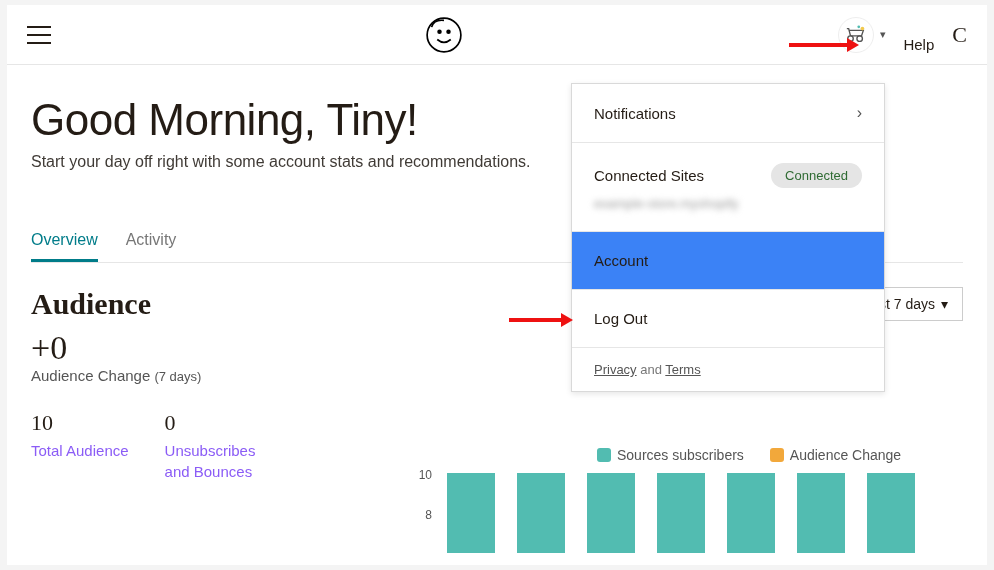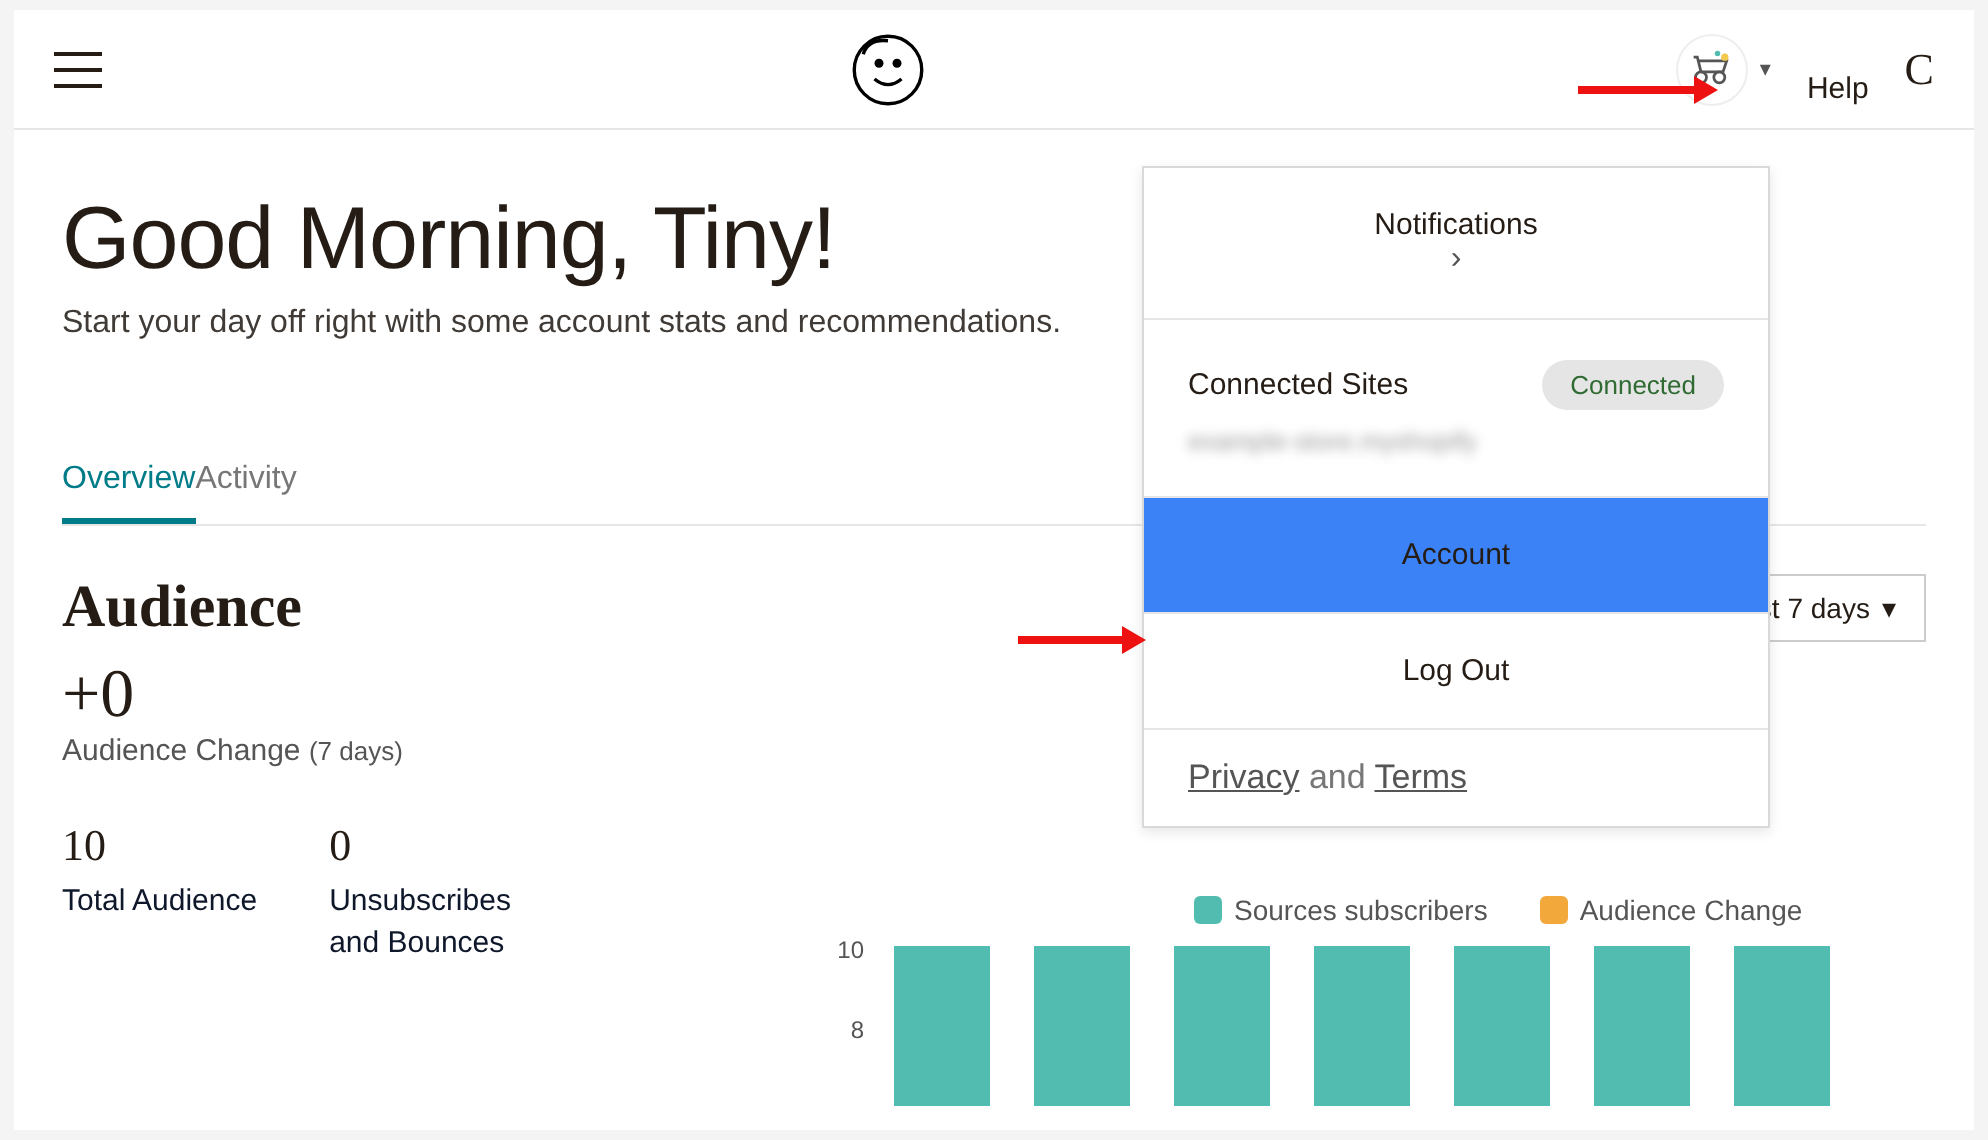--- a/index.html
+++ b/index.html
@@ -33,60 +33,60 @@
   .topbar-right { display:flex; align-items:center; gap:18px; }
   .avatar-wrap { display:flex; align-items:center; gap:6px; cursor:pointer;}
   .avatar { width:36px; height:36px; border-radius:50%; background:#fff; border:1px solid #eee; display:flex; align-items:center; justify-content:center; position:relative;}
   .avatar svg { width:22px; height:22px; }
   .caret { font-size:11px; color:#555;}
   .help-link { font-size:15px; color:#241c15; cursor:pointer;margin-top:20px;}
   .search-c { font-family: Georgia, serif; font-size:22px; font-weight:400;}
   .main { padding: 30px 24px 0 24px; position:relative;}
   .greeting { font-family: Liberation Sans, sans-serif; font-size: 44px; font-weight: 400; letter-spacing: -0.5px;}
   .subtitle { font-size:16px; color:#403b36; margin-top:8px;}
-  .tabs { display:flex; border-bottom:1px solid #e6e6e6; margin-top:60px;}
+  .tabs { display:flex; gap:28px; border-bottom:1px solid #e6e6e6; margin-top:60px;}
   .tab { padding: 0 0 10px 0; font-size:16px; cursor:pointer; color:#777;}
   .tab.active { color:#007c89; border-bottom:3px solid #007c89; font-weight:500;}
   .section-row { display:flex; justify-content:space-between; align-items:center; margin-top:24px;}
   .section-title { font-family: Georgia, serif; font-size:30px; font-weight:700;}
   .period-select { border:1px solid #ccc; padding:8px 14px; font-size:14px; cursor:pointer; background:#fff; display:flex; align-items:center; gap:6px;}
   .metric-change { font-family: Georgia, serif; font-size:34px; margin-top:8px;}
   .metric-change-label { font-size:15px; color:#555;}
   .metric-change-label .days { font-size:13px;}
   .mini-tabs { display:flex; gap:28px; border-bottom:1px solid #e6e6e6; margin-left:auto; margin-right:230px; margin-top:10px;}
   .mini-tab { padding:0 0 8px 0; font-size:15px; cursor:pointer; color:#777;}
   .mini-tab.active { color:#007c89; border-bottom:3px solid #007c89;}
   .totals { display:flex; gap:36px; margin-top:26px;}
   .total-block .num { font-size:22px; font-family: Georgia, serif;}
-  .total-block .lbl { font-size:15px; color:#0f172a; margin-top:4px; max-width:120px; line-height:1.4;}
+  .total-block .lbl { font-size:15px; color:#8b5cf6; margin-top:4px; max-width:120px; line-height:1.4;}
   .legend { position:absolute; left:590px; top:442px; display:flex; gap:26px; font-size:14px; color:#555;}
   .legend .sw { display:inline-block; width:14px; height:14px; border-radius:3px; margin-right:6px; vertical-align:-2px;}
   .sw.teal { background:#52bcb1;}
   .sw.orange { background:#f2a83b;}
   .yaxis { position:absolute; left:405px; top:463px; font-size:12px; color:#555; text-align:right; width:20px;}
   .yaxis div { margin-bottom:26px;}
   .bars { position:absolute; left:440px; top:468px; display:flex; gap:22px; align-items:flex-end; height:80px;}
   .bar { width:48px; background:#52bcb1;}
   
   .dropdown {
     position:absolute;
     top:78px; left:564px;
     width:314px;
     background:#fff;
     border:1px solid #d9d9d9;
     box-shadow:0 2px 6px rgba(0,0,0,0.1);
     z-index:50;
   }
-  .dd-item { padding:20px 22px; border-bottom:1px solid #e6e6e6; font-size:15px; cursor:pointer; display:flex; align-items:center; justify-content:space-between;flex-direction:column;}
+  .dd-item { padding:20px 22px; border-bottom:1px solid #e6e6e6; font-size:15px; cursor:pointer; display:flex; align-items:center; justify-content:space-between;}
   .dd-item.highlight { background:#3b82f6;text-align:right;}
   .dd-item .sub { color:#999; font-size:13px; margin-top:8px; filter:blur(3px);}
   .dd-item.sites { display:block;}
   .dd-item.sites .row { display:flex; justify-content:space-between; align-items:center;}
   .badge { background:#e5e5e5; color:#2f6b33; padding:5px 14px; border-radius:14px; font-size:13px;}
-  .dd-footer { padding:14px 22px; font-size:17px; color:#777; border-bottom:none;}
+  .dd-footer { padding:14px 22px; font-size:13px; color:#777; border-bottom:none;}
   .dd-footer a { color:#555; text-decoration:underline; cursor:pointer;}
   .chev { font-size:16px; color:#555;}
   
   .arrow1 { position:absolute; left:782px; top:30px; z-index:60;}
   .arrow2 { position:absolute; left:502px; top:305px; z-index:60;}
 </style>
 </head>
 <body>
 
 <div class="app">

